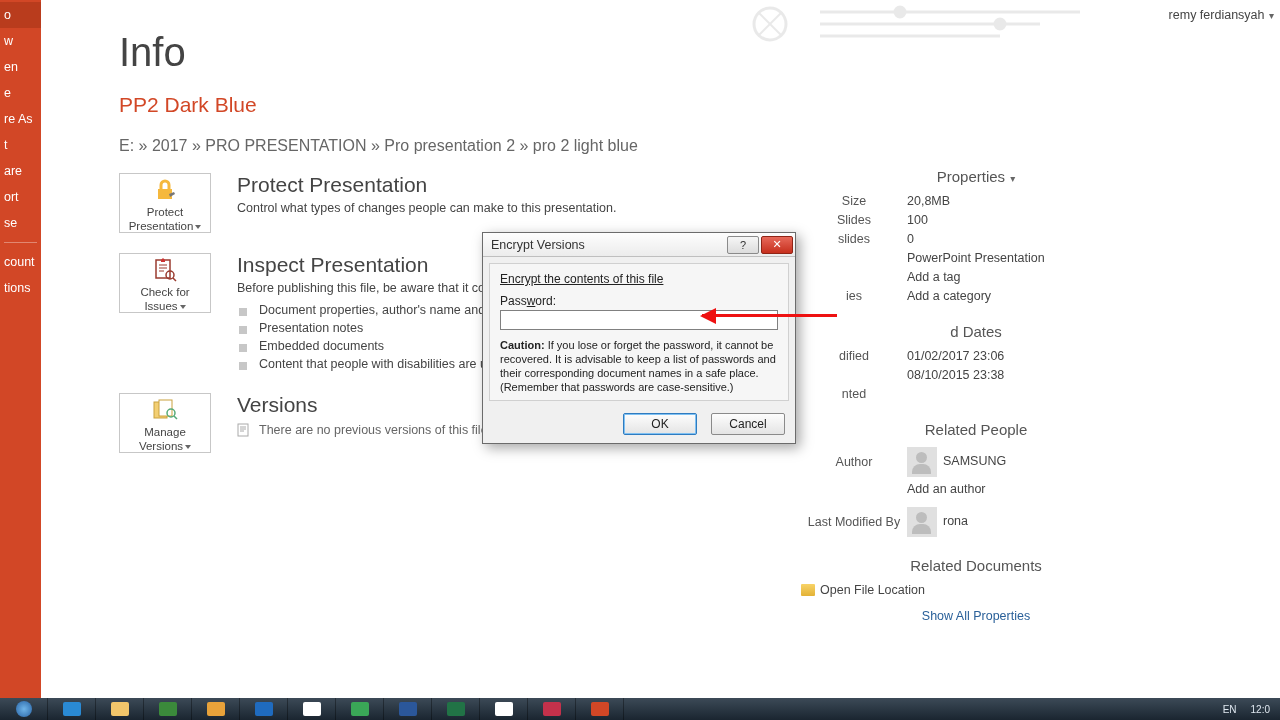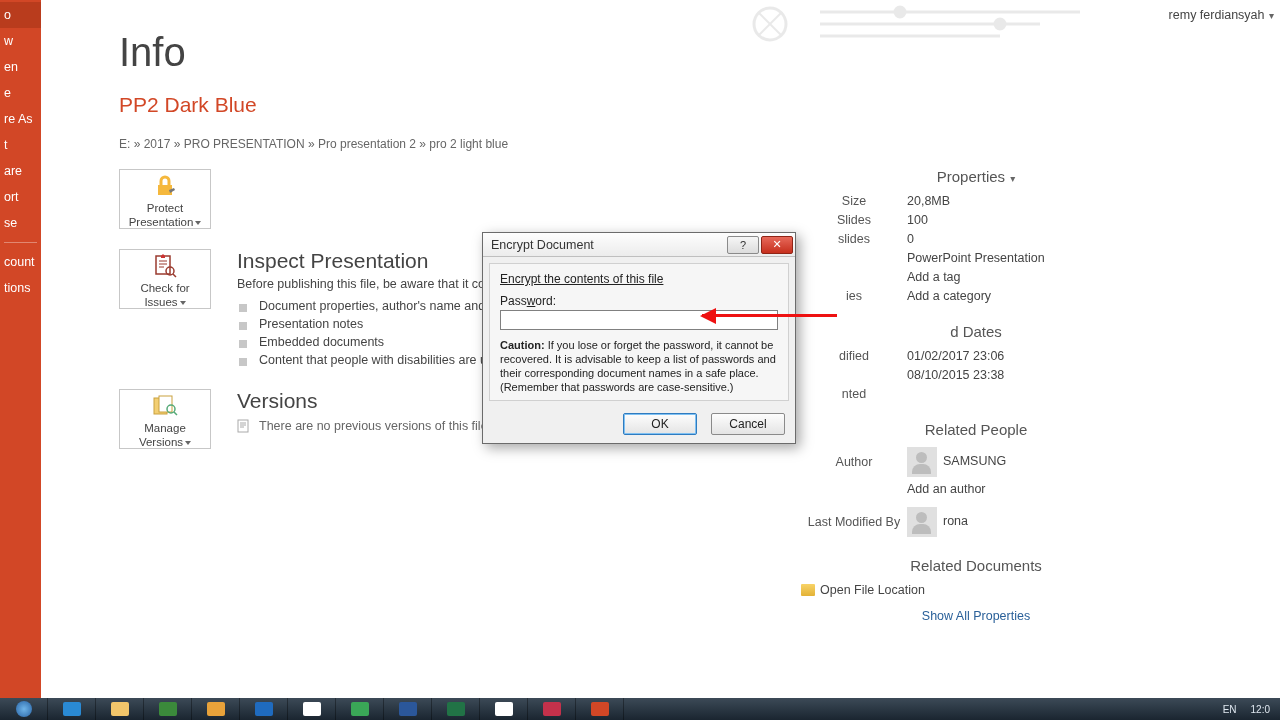--- a/index.html
+++ b/index.html
@@ -12,21 +12,21 @@
 
   .main { position:absolute; left:41px; right:0; top:0; bottom:22px; background:#fff; }
 
   .user-label { position:absolute; top:8px; right:6px; font-size:12.5px; color:#444; }
 
   .bg-deco { position:absolute; top:-6px; right:120px; width:420px; height:70px; opacity:.12; pointer-events:none; }
 
   .page { padding:30px 0 0 78px; }
   h1 { font-size:40px; font-weight:300; color:#444; margin-bottom:18px; }
   .doc-title { font-size:21px; color:#d24726; margin-bottom:20px; }
-  .breadcrumb { font-size:12px; color:#666; margin-bottom:18px; }
+  .breadcrumb { font-size:16px; color:#666; margin-bottom:18px; }
 
   .section { display:flex; align-items:flex-start; margin-bottom:20px; }
   .big-btn { border:1px solid #c7c7c7; width:92px; height:60px; display:flex; flex-direction:column; align-items:center; justify-content:flex-end; font-size:11.5px; color:#444; text-align:center; gap:2px; background:#fff; }
   .big-btn .ico { height:28px; display:flex; align-items:center; justify-content:center; }
   .sec-body { margin-left:26px; max-width:560px; }
   .sec-body h2 { font-size:21px; font-weight:400; color:#444; margin-bottom:4px; }
   .sec-body p { font-size:12.5px; color:#444; margin-bottom:6px; }
   .bullets { list-style:none; }
   .bullets li { font-size:12.5px; color:#444; padding:2px 0 2px 22px; position:relative; }
   .bullets li:before { content:""; position:absolute; left:2px; top:7px; width:8px; height:8px; background:#c7c7c7; }
@@ -119,20 +119,24 @@
         <div class="ico">
           <svg width="26" height="26" viewBox="0 0 26 26">
               <path fill="#f5b83d" d="M6 12 h14 v10 h-14z"></path>
               <path fill="none" stroke="#f5b83d" stroke-width="3" d="M9 12 v-4 a4 4 0 0 1 8 0 v4"></path>
               <path fill="#777" d="M17 17 l5 -2 1 2 -5 3z"></path>
             </svg>
         </div>
         <div><span>Protect</span></div>
         <div><span>Presentation</span><span class="chev"></span></div>
       </div>
+      <div class="sec-body">
+        <h2>Protect Presentation</h2>
+        <p>Control what types of changes people can make to this presentation.</p>
+      </div>
     </div>
 
     <div class="section">
       <div class="big-btn">
         <div class="ico">
           <svg width="26" height="26" viewBox="0 0 26 26">
               <rect x="4" y="3" width="14" height="18" fill="none" stroke="#9a3b2f" stroke-width="1.5"></rect>
               <path stroke="#9a3b2f" d="M7 8h8M7 11h8M7 14h5"></path>
               <circle cx="18" cy="18" r="4" fill="none" stroke="#9a3b2f" stroke-width="1.5"></circle>
               <path stroke="#9a3b2f" stroke-width="1.5" d="M21 21 l3 3"></path>
@@ -238,21 +242,21 @@
     <div class="hdr">Related Documents</div>
     <div class="row">
         <span class="v"><span class="folder-ico"></span><span>Open File Location</span></span>
       </div>
     <div class="show-all">Show All Properties</div>
   </div>
 </div>
 
 <div class="dialog">
   <div class="titlebar">
-    <span class="title">Encrypt Document</span>
+    <span class="title">Encrypt Versions</span>
     <div class="btns">
       <div class="tb-btn">?</div>
       <div class="tb-btn tb-close">✕</div>
     </div>
   </div>
   <div class="dlg-inner">
     <div class="lead">Encrypt the contents of this file</div>
     <div class="pw-label"><span>Pass</span><u>w</u><span>ord:</span></div>
     <input class="pw-input" type="password" style="">
     <div class="caution">

